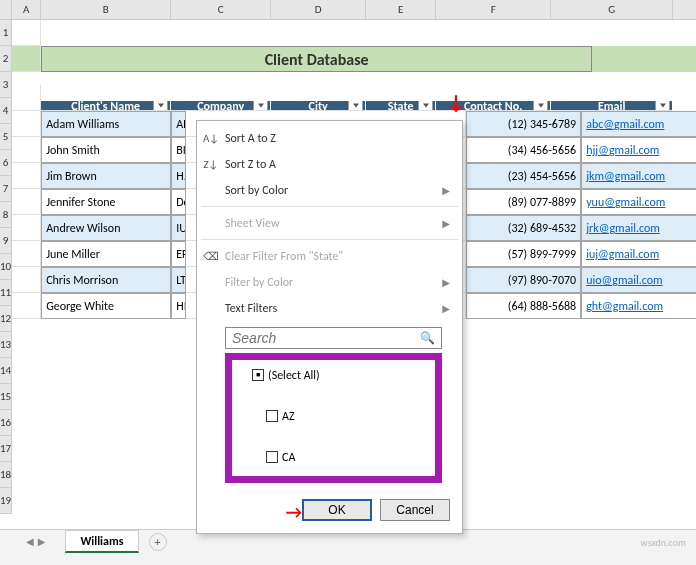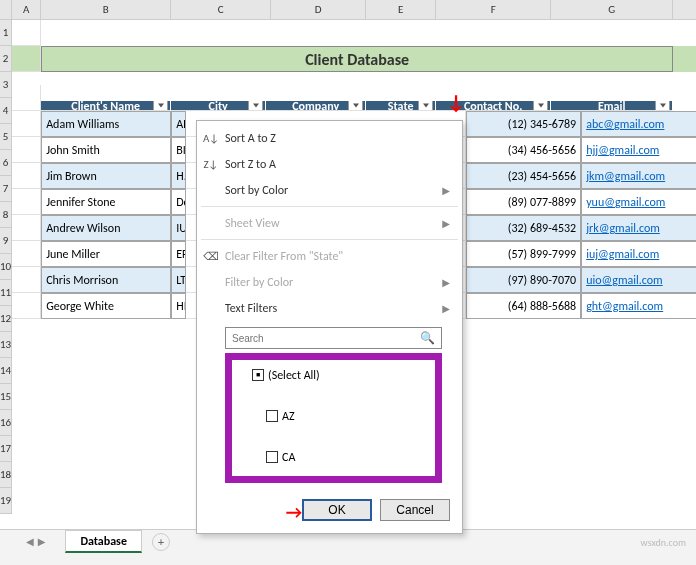--- a/index.html
+++ b/index.html
@@ -43,21 +43,21 @@
     .red-arrow-col { position: absolute; left: 447px; top: 90px; color: red; font-size: 20px; font-weight: bold; }
     
     .filter-menu { position: absolute; left: 196px; top: 120px; width: 267px; background: #fff; border: 1px solid #b2b2b2; box-shadow: 3px 3px 6px rgba(0,0,0,0.2); z-index: 10; padding: 4px 0; }
     .menu-item { display: flex; align-items: center; height: 26px; padding: 0 8px 0 28px; font-size: 12px; color: #333; position: relative; cursor: pointer; }
     .menu-item.disabled { color: #aaa; }
     .menu-item .chev { position: absolute; right: 12px; color: #888; font-size: 10px; }
     .menu-item .icon { position: absolute; left: 6px; width: 16px; text-align: center; font-size: 11px; color: #555; }
     .menu-sep { height: 1px; background: #e0e0e0; margin: 3px 4px; }
     
     .search-box { margin: 6px 20px 4px 28px; height: 22px; border: 1px solid #888; display: flex; align-items: center; padding: 0 6px; }
-    .search-box input { border: none; outline: none; flex: 1; font-size: 10px; color: #4c1d95; }
+    .search-box input { border: none; outline: none; flex: 1; font-size: 14px; font-style: italic; color: #4c1d95; }
     .search-box .mag { color: #555; }
     
     .check-list { margin: 2px 20px 8px 28px; border: 7px solid #a21caf; padding: 6px; height: 130px; overflow: auto; }
     .check-item { display: flex; align-items: center; height: 17px; font-size: 12px; gap: 4px; padding-left: 14px; }
     .check-item.indent { padding-left: 28px; margin-top: 24px; }
     .checkbox { width: 12px; height: 12px; border: 1px solid #333; display: flex; align-items: center; justify-content: center; font-size: 9px; background: #fff; }
     .checkbox.filled { background: #fff; }
     .checkbox.filled::after { content: '■'; font-size: 7px; }
     .checkbox.checked::after { content: '✓'; font-size: 9px; font-weight: bold; }
     .check-item.highlight { outline: 2px solid red; outline-offset: -1px; padding-right: 2px; }
@@ -115,39 +115,39 @@
     </div>
 
     <div class="cells">
 
       <div class="data-row">
           <div class="cell col-A"></div>
         </div>
 
       <div class="data-row title-row">
         <div class="cell col-A"></div>
-        <div class="cell title-cell" style="width:632px">Client Database</div>
+        <div class="cell title-cell" style="width:551px">Client Database</div>
       </div>
 
       <div class="data-row" style="height:13px">
           <div class="cell col-A" style="border:none"></div>
         </div>
 
       <div class="data-row header-row">
         <div class="cell col-A"></div>
         <div class="cell th-cell col-B">
             <span>Client's Name</span>
             <span class="filter-btn"></span>
           </div>
+        <div class="cell th-cell col-C">
+            <span>Company</span>
+            <span class="filter-btn"></span>
+          </div>
         <div class="cell th-cell col-D">
             <span>City</span>
-            <span class="filter-btn"></span>
-          </div>
-        <div class="cell th-cell col-C">
-            <span>Company</span>
             <span class="filter-btn"></span>
           </div>
         <div class="cell th-cell col-E">
             <span>State</span>
             <span class="filter-btn"></span>
           </div>
         <div class="cell th-cell col-F">
             <span>Contact No.</span>
             <span class="filter-btn"></span>
           </div>
@@ -297,17 +297,17 @@
     <button class="dlg-btn ok">OK</button>
     <button class="dlg-btn">Cancel</button>
   </div>
 </div>
 
 <div class="sheet-tabs">
   <div class="tab-nav">
       <span>◀</span>
       <span>▶</span>
     </div>
-  <div class="sheet-tab">Database</div>
+  <div class="sheet-tab">Williams</div>
   <div class="tab-add">+</div>
 </div>
 <div class="status-bar"></div>
 <div class="watermark">wsxdn.com</div>
 
 </body></html>

